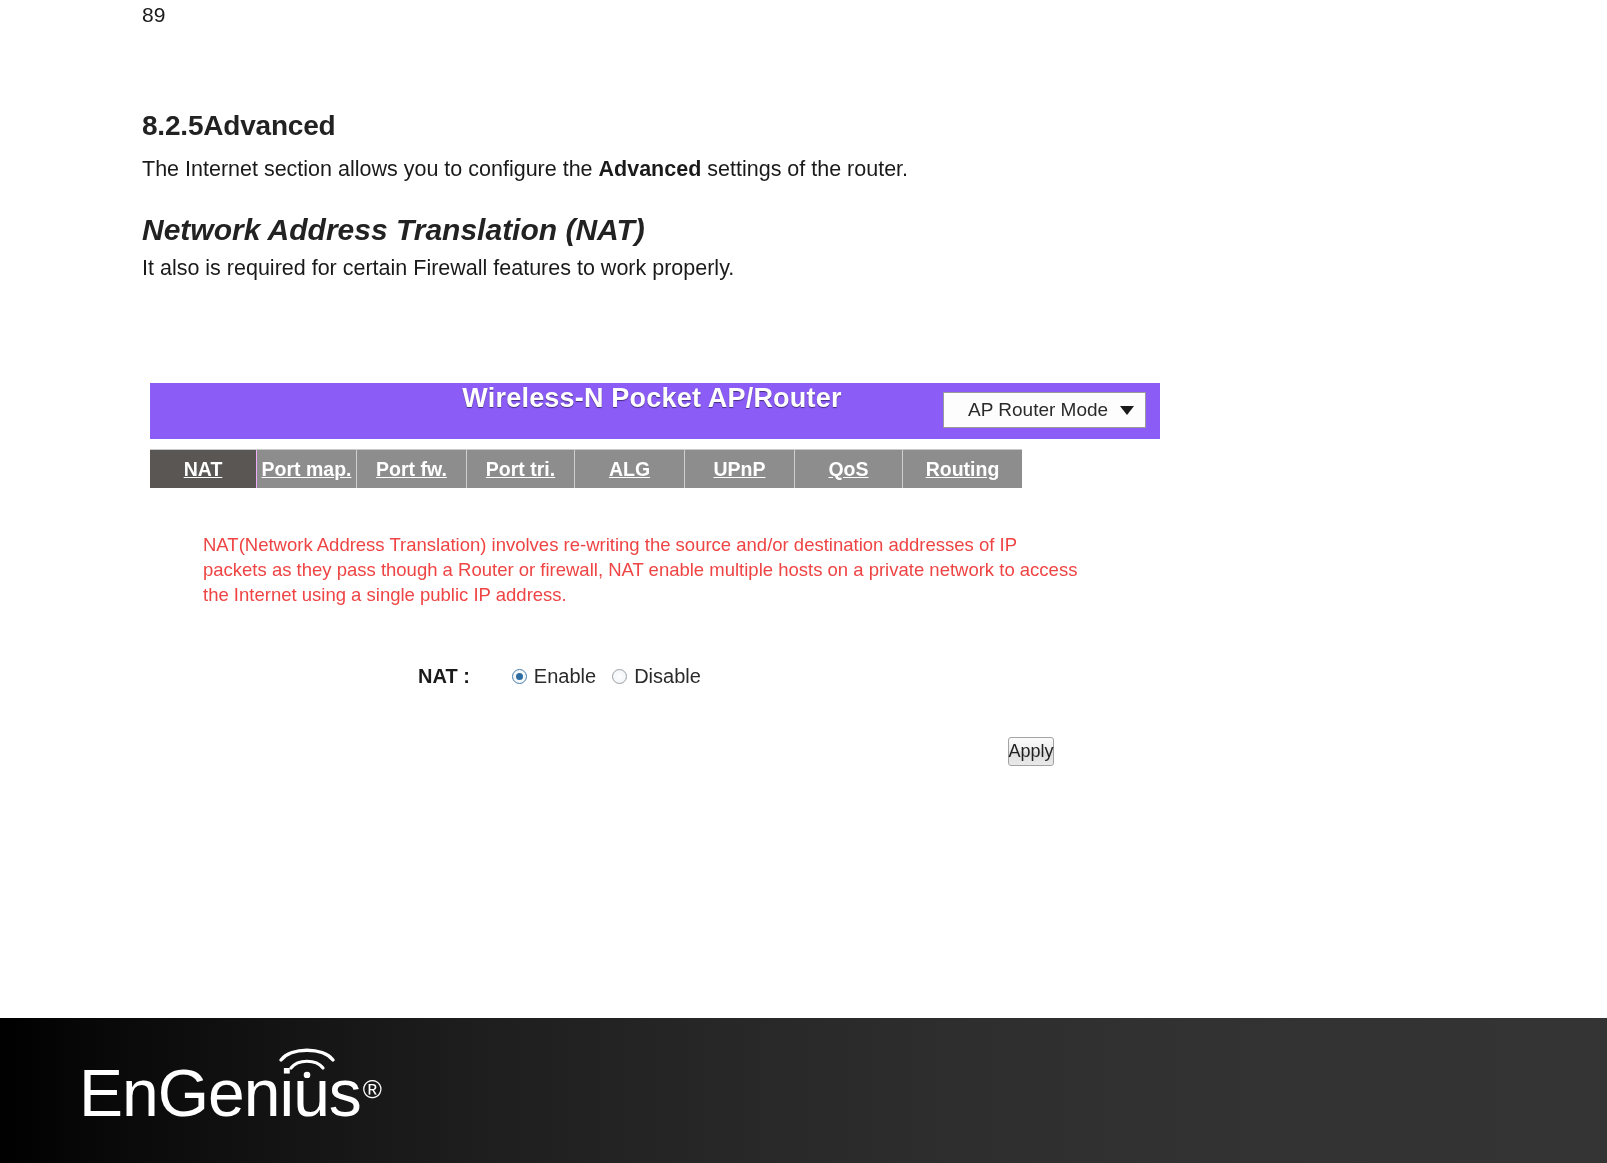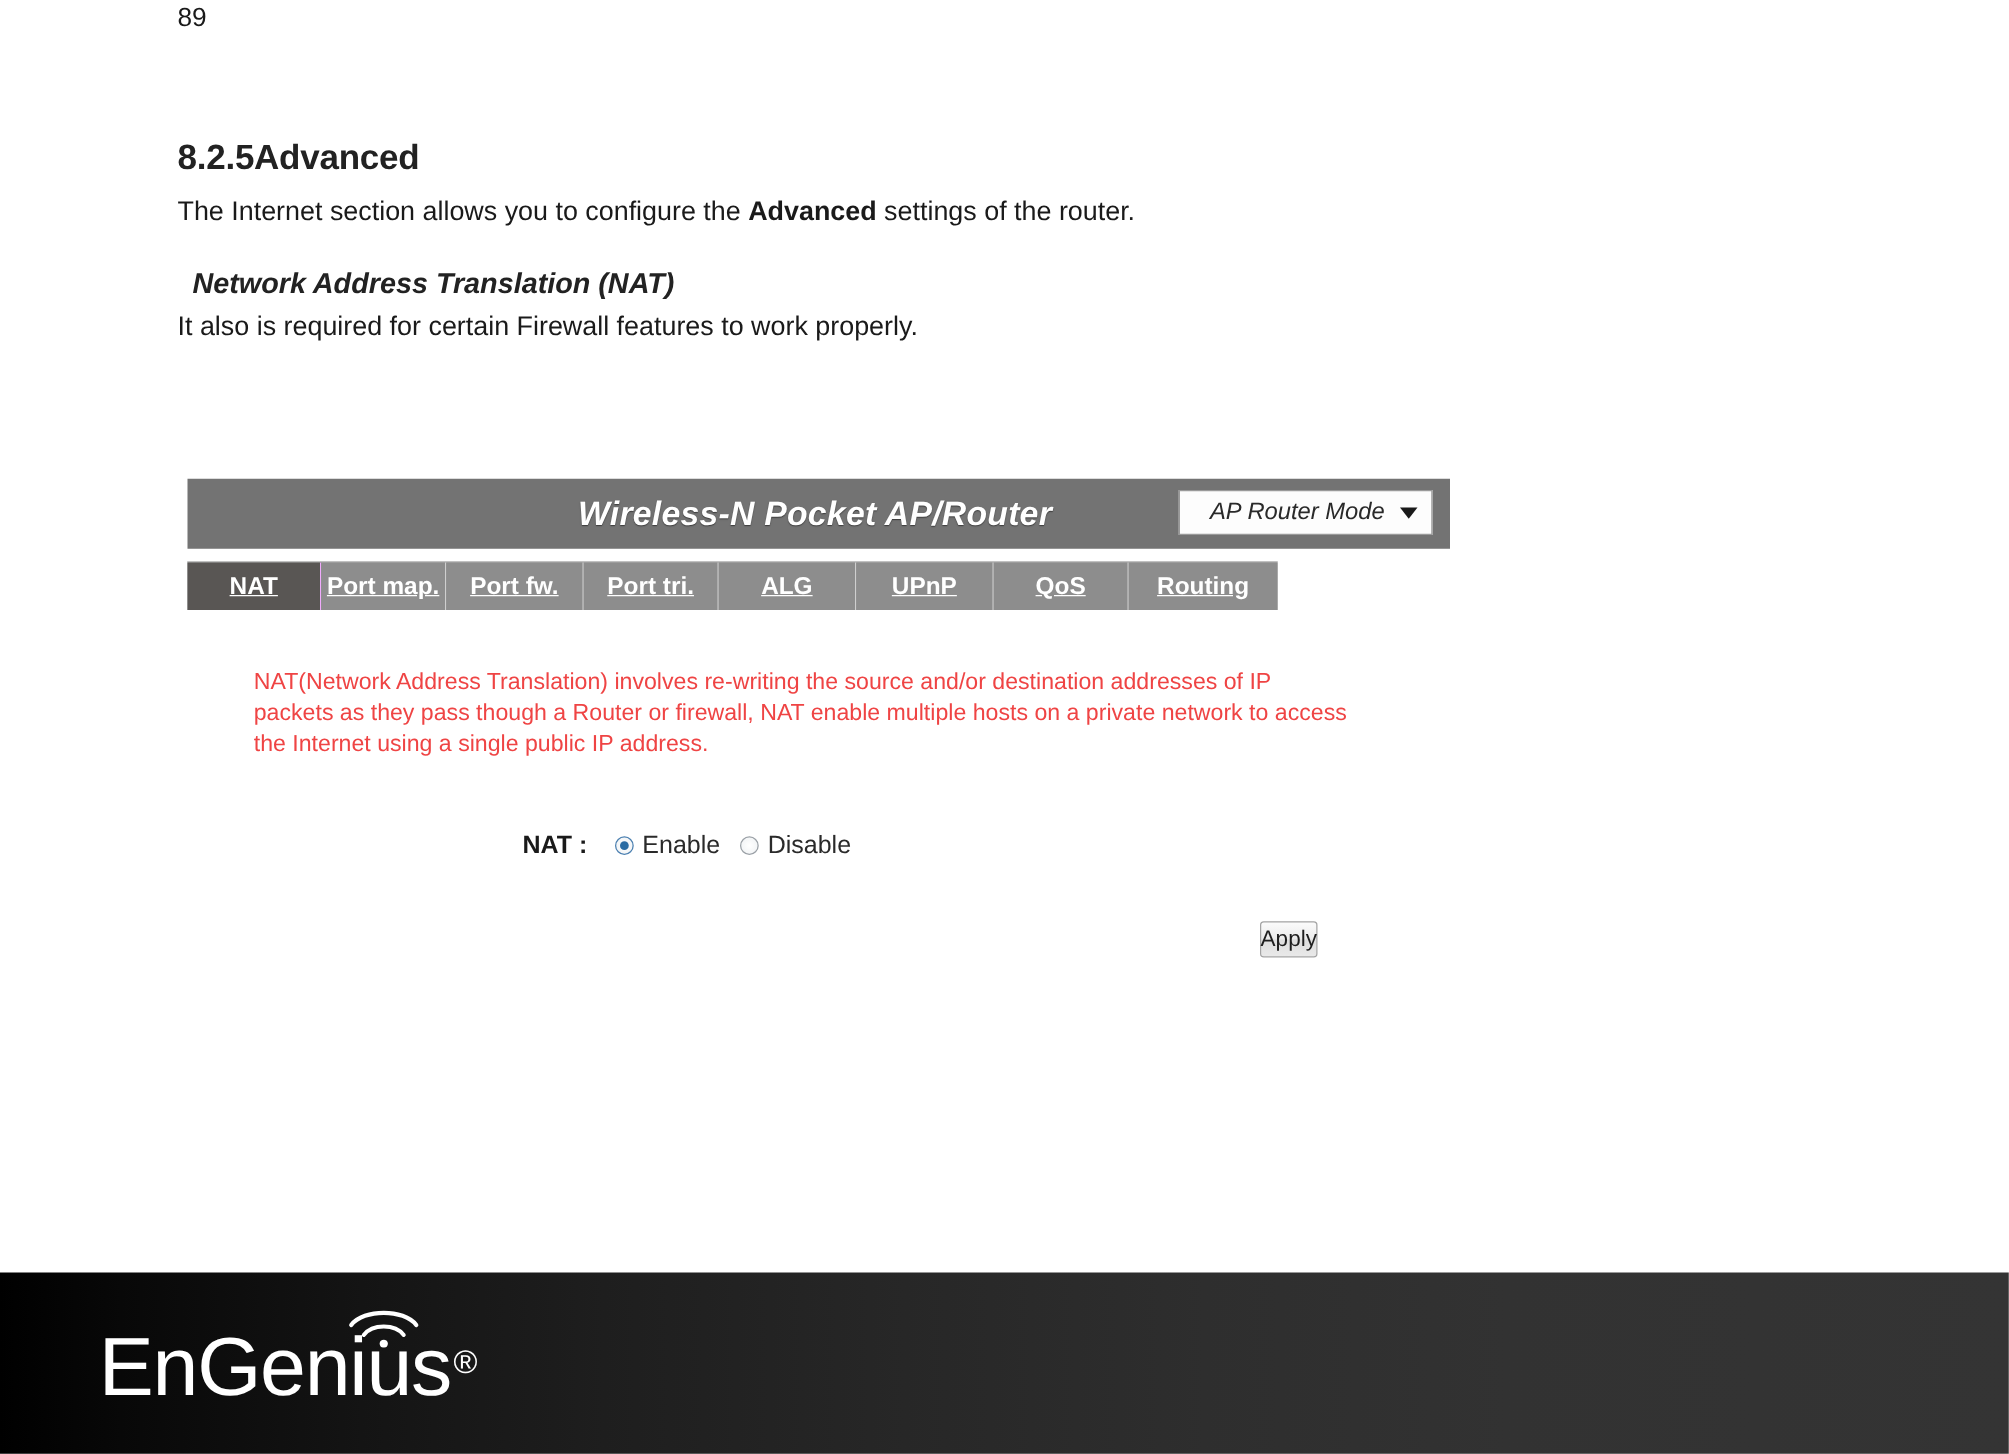--- a/index.html
+++ b/index.html
@@ -44,46 +44,44 @@
 
   p.body-text {
     font-size: 21.5px;
     line-height: 31px;
     margin: 0 0 4px 0;
     color: #1a1a1a;
   }
   p.body-text b { font-weight: bold; }
 
   h3.sub-heading {
-    font-size: 23px;
+    font-size: 30px;
     font-weight: bold;
     font-style: italic;
-    margin: 28px 0 6px 12px;
+    margin: 28px 0 6px 0;
     color: #222;
   }
 
   .para-gap { margin-top: 22px; }
 
   
   .router-shot {
     position: absolute;
     left: 150px;
     top: 383px;
     width: 1010px;
   }
 
   .router-header {
     position: relative;
     height: 56px;
-    background: #737373;
-    display: flex;
-    align-items: center;
+    background: #8b5cf6;
+    display: flex;
     justify-content: center;
     box-shadow: 0 1px 0 rgba(255,255,255,0.35);
-    font-style: italic;
   }
   .router-title {
     font-size: 27px;
     font-weight: bold;
     color: #ffffff;
     letter-spacing: 0.2px;
     text-shadow: 0 1px 1px rgba(0,0,0,0.5);
     margin-right: 6px;
   }
   .mode-select {
@@ -162,20 +160,21 @@
     width: 880px;
   }
 
   .nat-row {
     margin-top: 58px;
     padding-left: 215px;
     display: flex;
     align-items: center;
     font-size: 20px;
     color: #1a1a1a;
+    gap: 20px;
   }
   .nat-label {
     font-weight: bold;
     margin-right: 22px;
   }
   .radio-group { display: flex; align-items: center; }
   .radio-opt {
     display: flex;
     align-items: center;
     margin-right: 16px;

